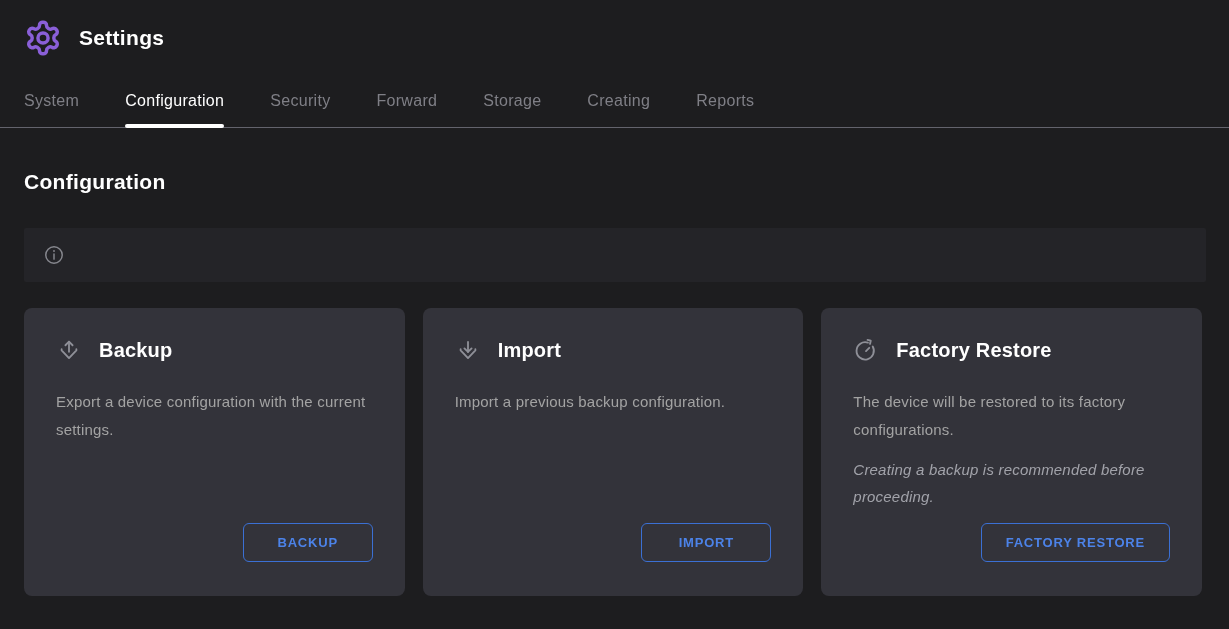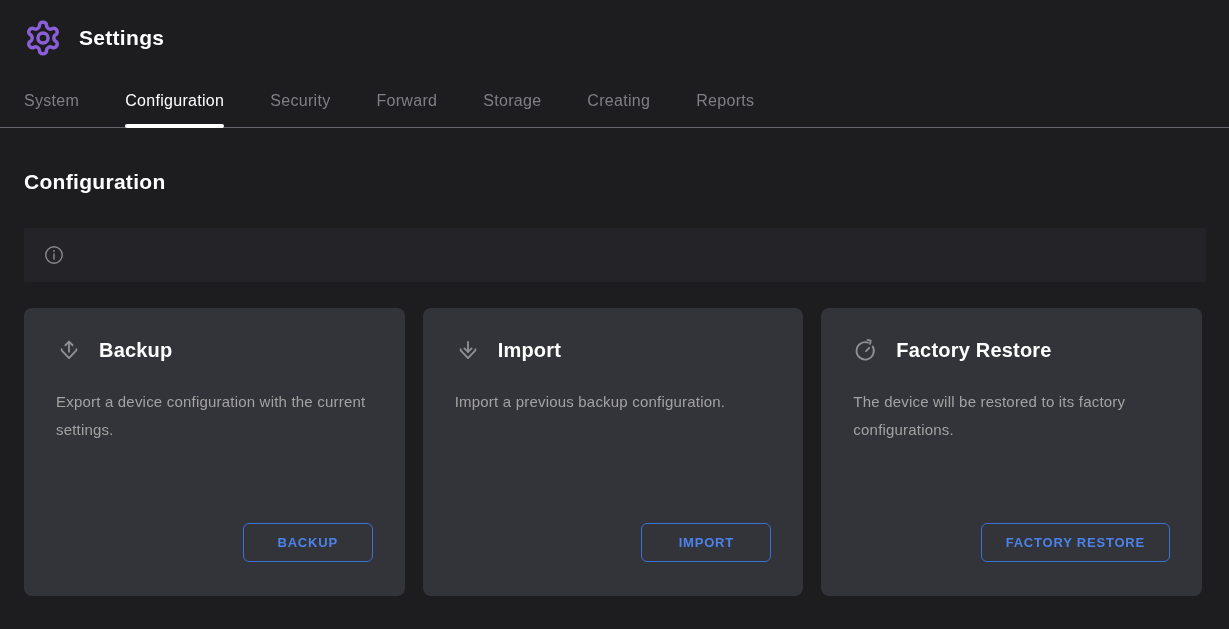--- a/index.html
+++ b/index.html
@@ -160,16 +160,17 @@
       <span class="card-icon">
         <svg viewBox="0 0 24 24" fill="none" stroke="currentColor" stroke-width="1.7" stroke-linecap="round" stroke-linejoin="round">
           <path d="M13.8 5.2 A8 8 0 1 0 18.2 8.8"></path>
           <path d="M13.4 2.7 L16.4 3.4 L15.7 6.4"></path>
           <path d="M12 13 L15 10"></path>
         </svg>
       </span>
       <span class="card-title">Factory Restore</span>
     </div>
     <div class="card-desc">The device will be restored to its factory configurations.</div>
+    <div class="card-note">Creating a backup is recommended before proceeding.</div>
     <button class="card-btn">FACTORY RESTORE</button>
   </div>
 
 </div>
 
 </body></html>

